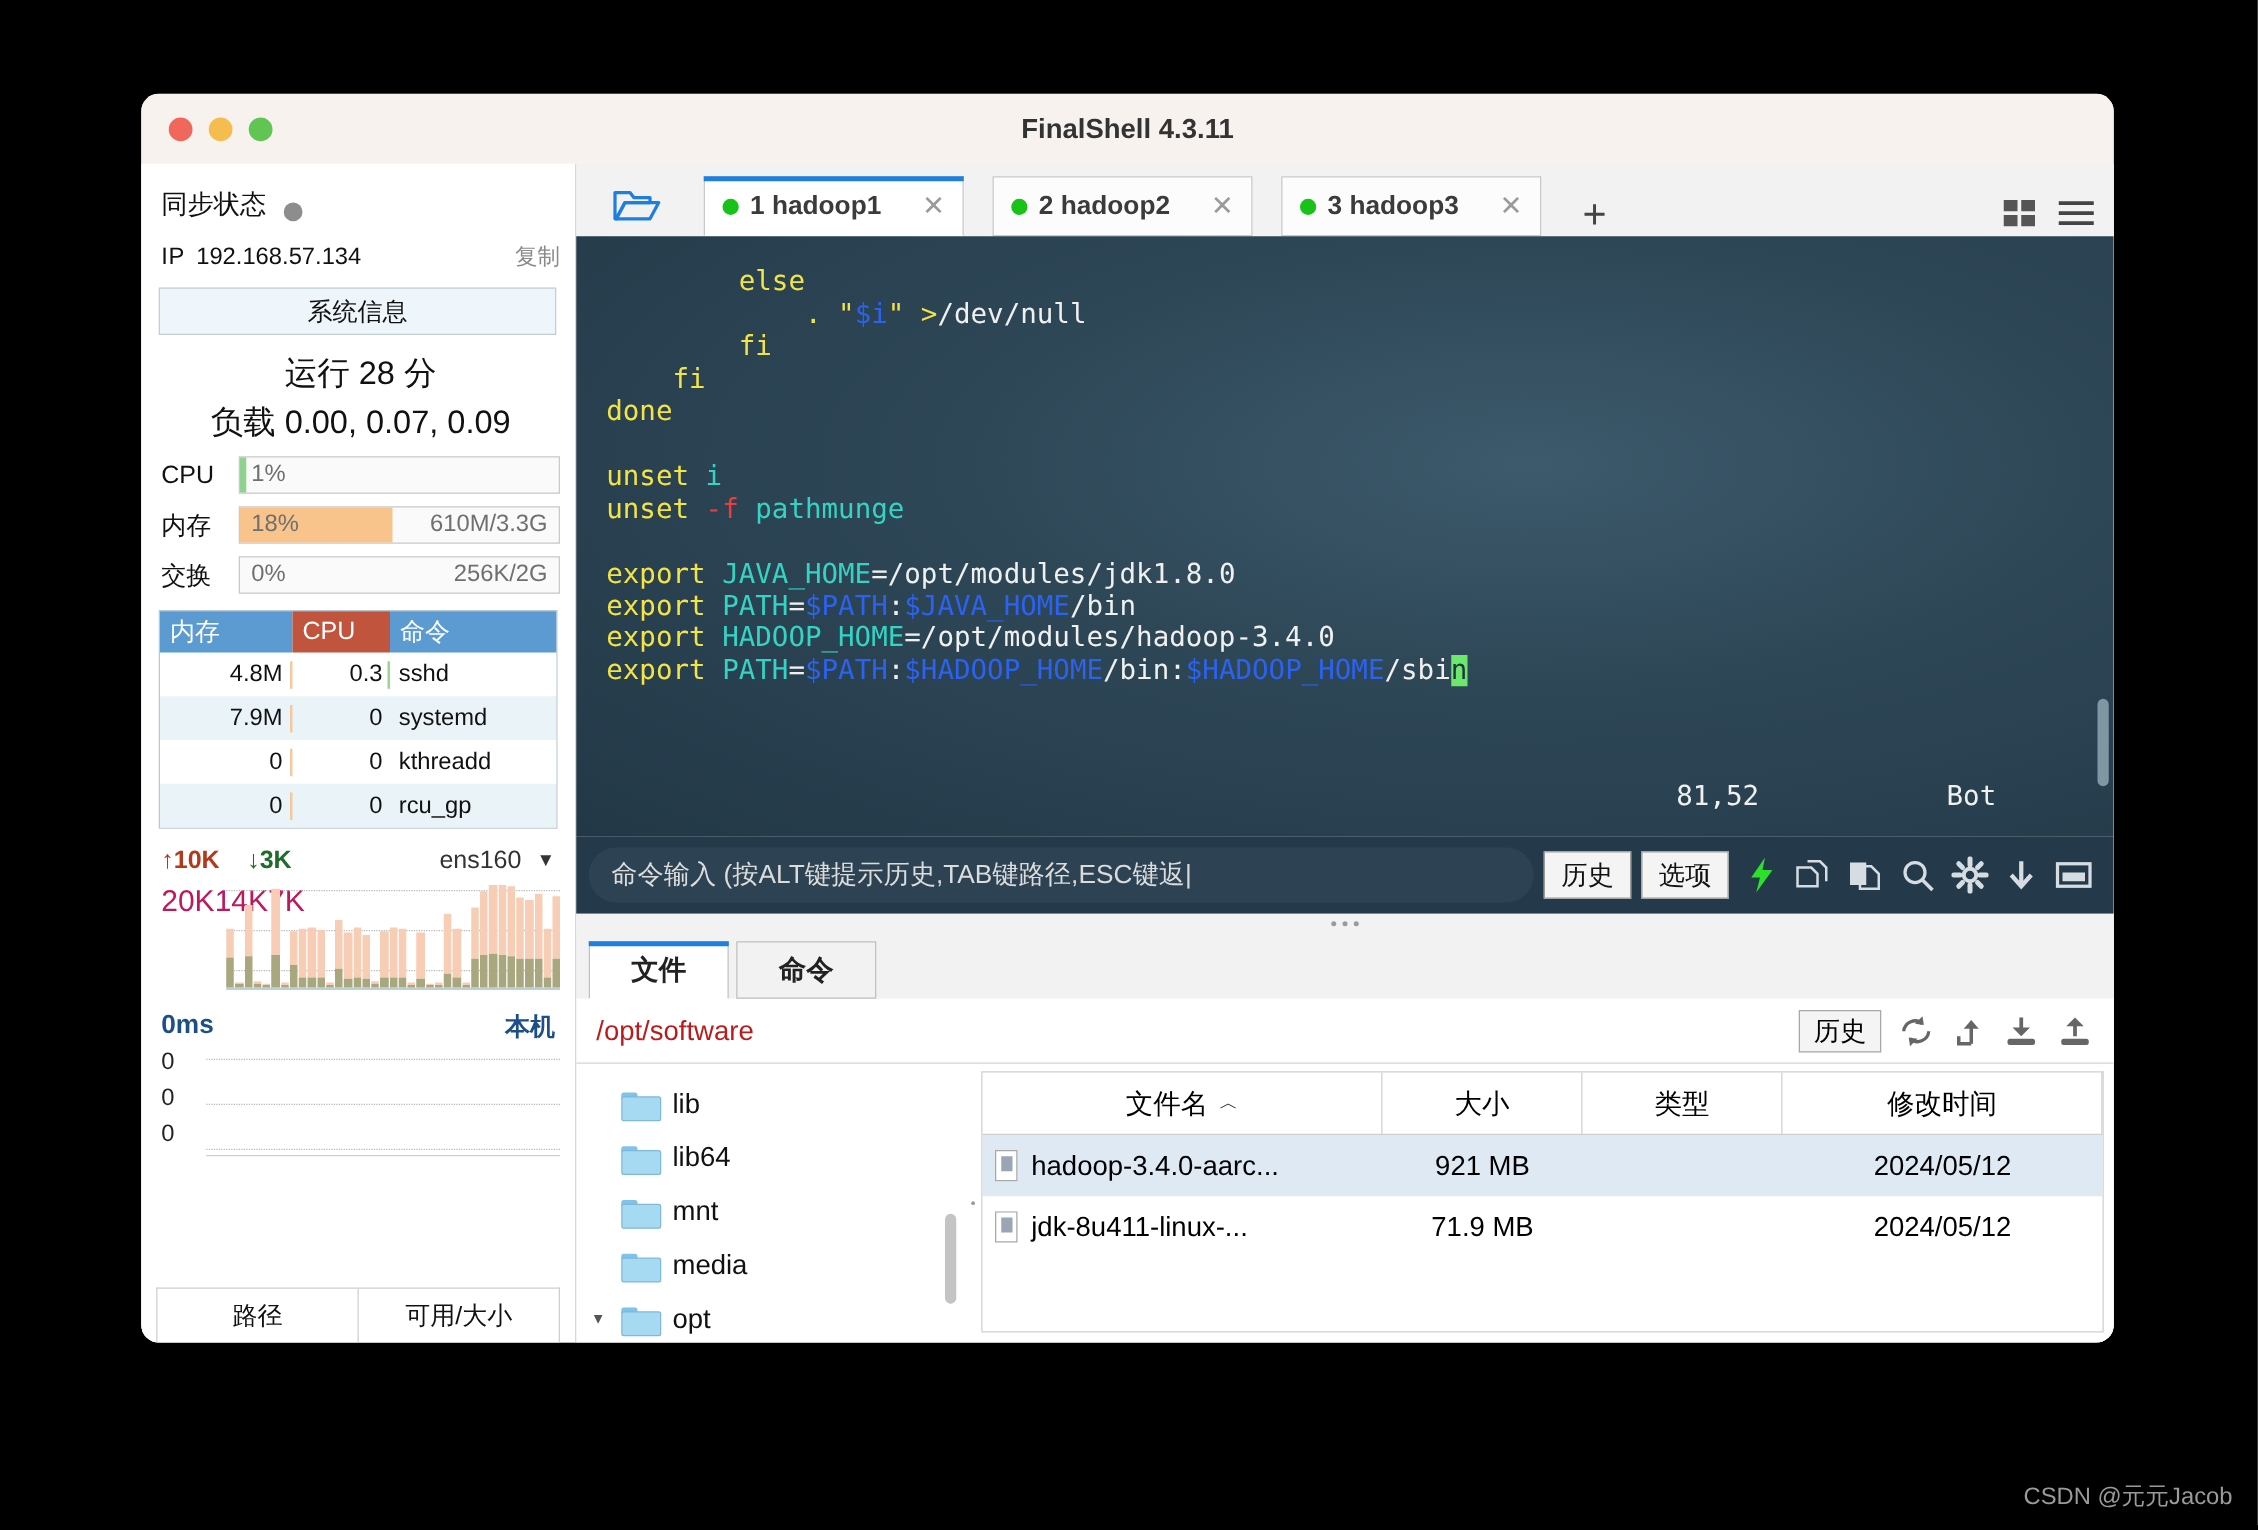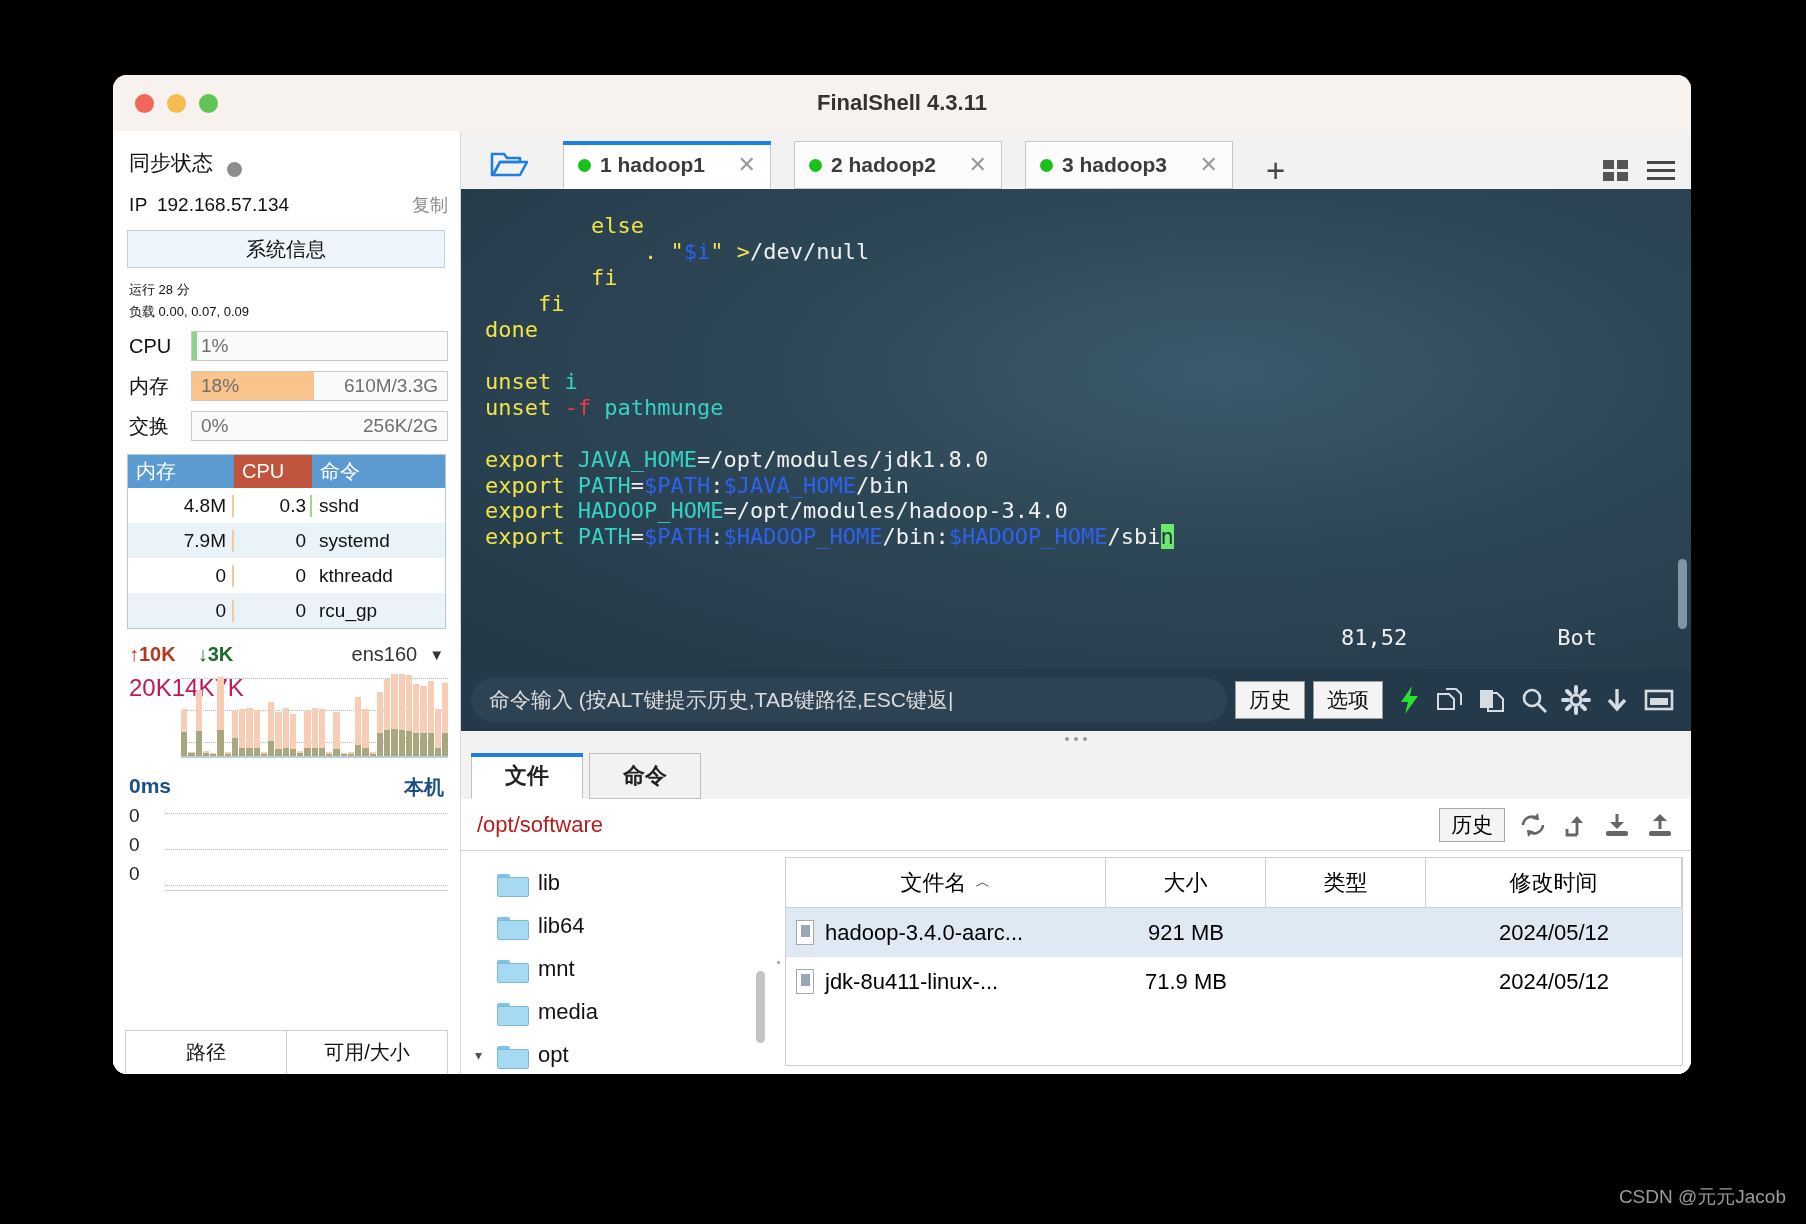--- a/index.html
+++ b/index.html
@@ -52,21 +52,21 @@
   .ip-val { font-size: 19px; margin-left: 9px; }
   .copy-link { margin-left: auto; color: #8a8a8a; font-size: 18px; cursor: pointer; }
   .sysinfo-btn {
     margin: 13px 2px 0 2px;
     height: 38px; width: 318px;
     background: #eef5fb; border: 1px solid #c3ced6;
     font-size: 20px; color: #111;
     display: flex; align-items: center; justify-content: center;
     cursor: pointer;
   }
-  .stat-line { margin-top: 13px; font-size: 13px; padding-left: 4px; }
+  .stat-line { margin-top: 13px; font-size: 26px; padding-left: 4px; text-align: center; }
   .stat-line.second { margin-top: 4px; }
   .meter-row { display: flex; align-items: center; margin-top: 10px; padding-left: 4px; }
   .meter-label { width: 62px; font-size: 20px; }
   .meter {
     position: relative; flex: 1; height: 30px;
     border: 1px solid #c9c9c9; background: #fafafa;
     display: flex; align-items: center;
   }
   .meter-fill { position: absolute; left: 0; top: 0; bottom: 0; }
   .meter-pct { position: relative; margin-left: 9px; font-size: 19px; color: #6f6f6f; }

